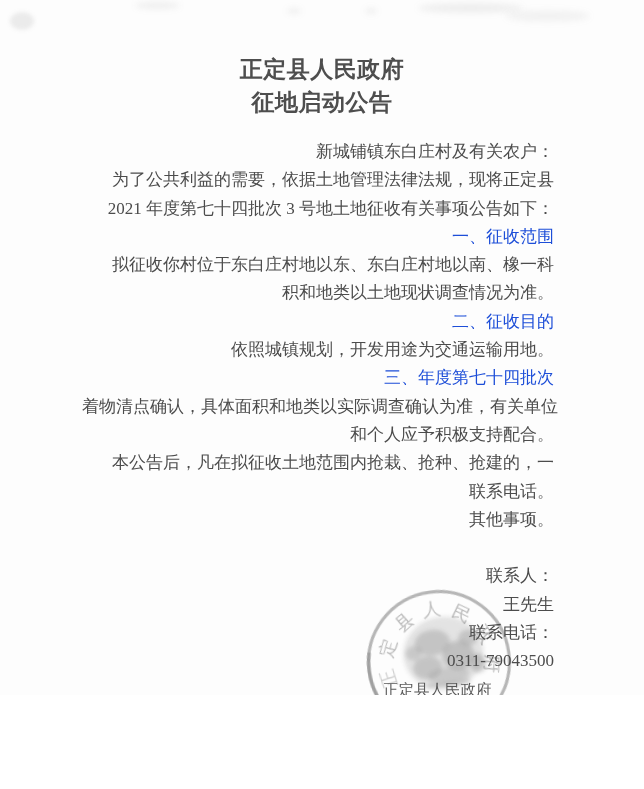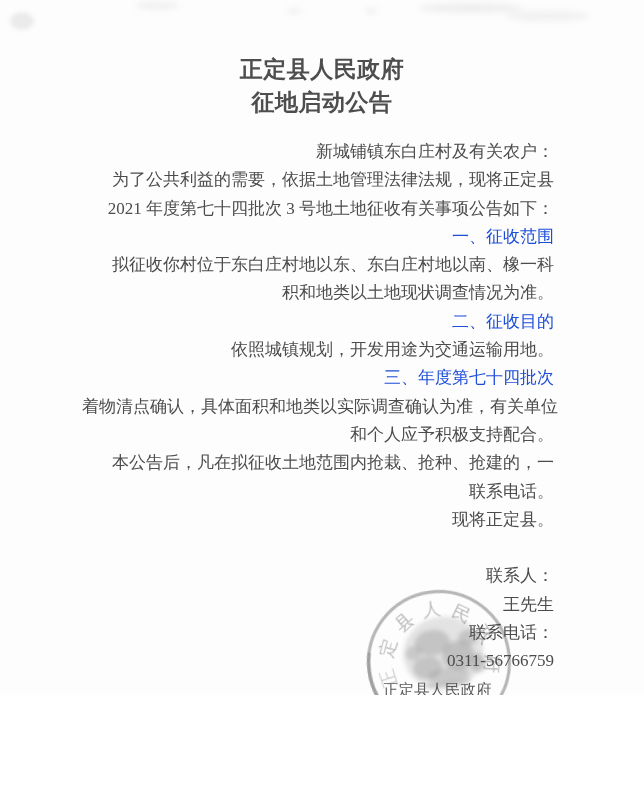--- a/index.html
+++ b/index.html
@@ -107,26 +107,26 @@
     <div class="ln indent hd">一、征收范围</div>
     <div class="ln indent">拟征收你村位于东白庄村地以东、东白庄村地以南、橡一科</div>
     <div class="ln">积和地类以土地现状调查情况为准。</div>
     <div class="ln indent hd">二、征收目的</div>
     <div class="ln indent">依照城镇规划，开发用途为交通运输用地。</div>
     <div class="ln indent hd">三、年度第七十四批次</div>
     <div class="ln">着物清点确认，具体面积和地类以实际调查确认为准，有关单位</div>
     <div class="ln">和个人应予积极支持配合。</div>
     <div class="ln indent">本公告后，凡在拟征收土地范围内抢栽、抢种、抢建的，一</div>
     <div class="ln">联系电话。</div>
-    <div class="ln indent">现将正定县。</div>
+    <div class="ln indent">其他事项。</div>
     <div class="ln indent">
       <span>联系人：</span>
       <span class="c-name">王先生</span>
       <span class="c-phone-label">联系电话：</span>
-      <span>0311-56766759</span>
+      <span>0311-79043500</span>
     </div>
   </div>
 
   <svg class="seal" viewBox="0 0 200 200">
     <defs>
       <filter id="sblur" x="-20%" y="-20%" width="140%" height="140%">
         <feGaussianBlur stdDeviation="0.7"></feGaussianBlur>
       </filter>
       <filter id="eblur" x="-30%" y="-30%" width="160%" height="160%">
         <feGaussianBlur stdDeviation="2.5"></feGaussianBlur>

